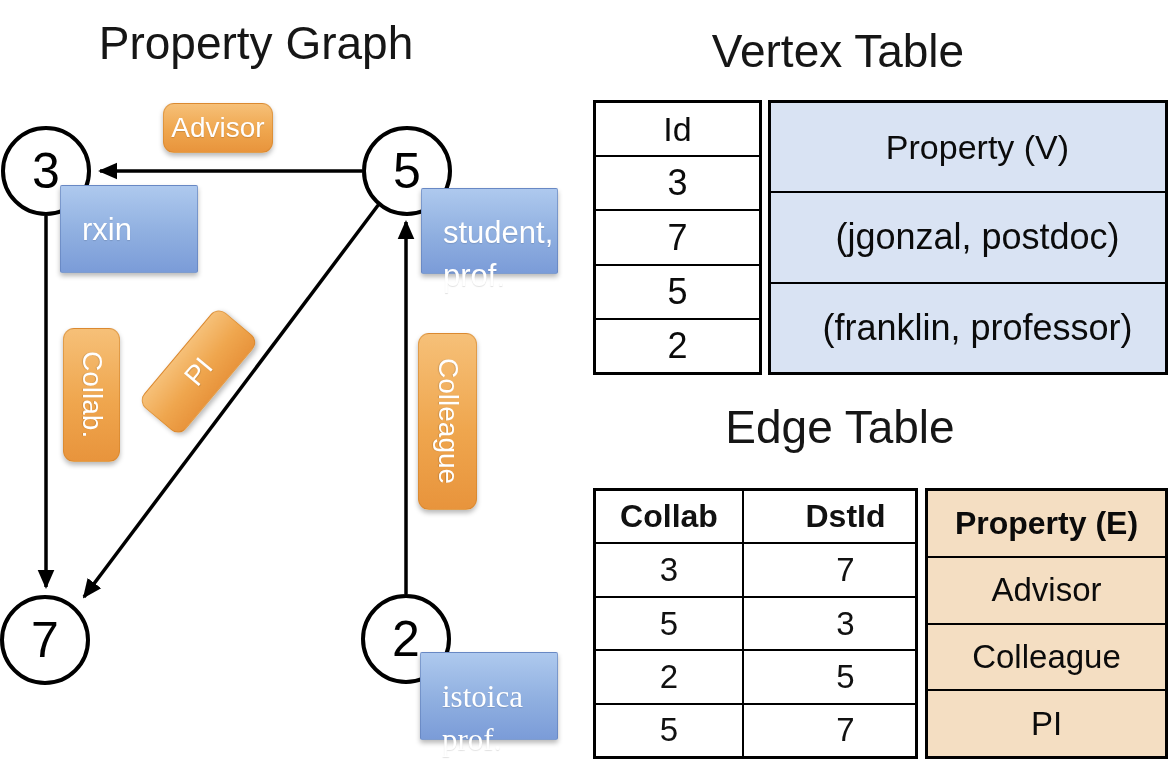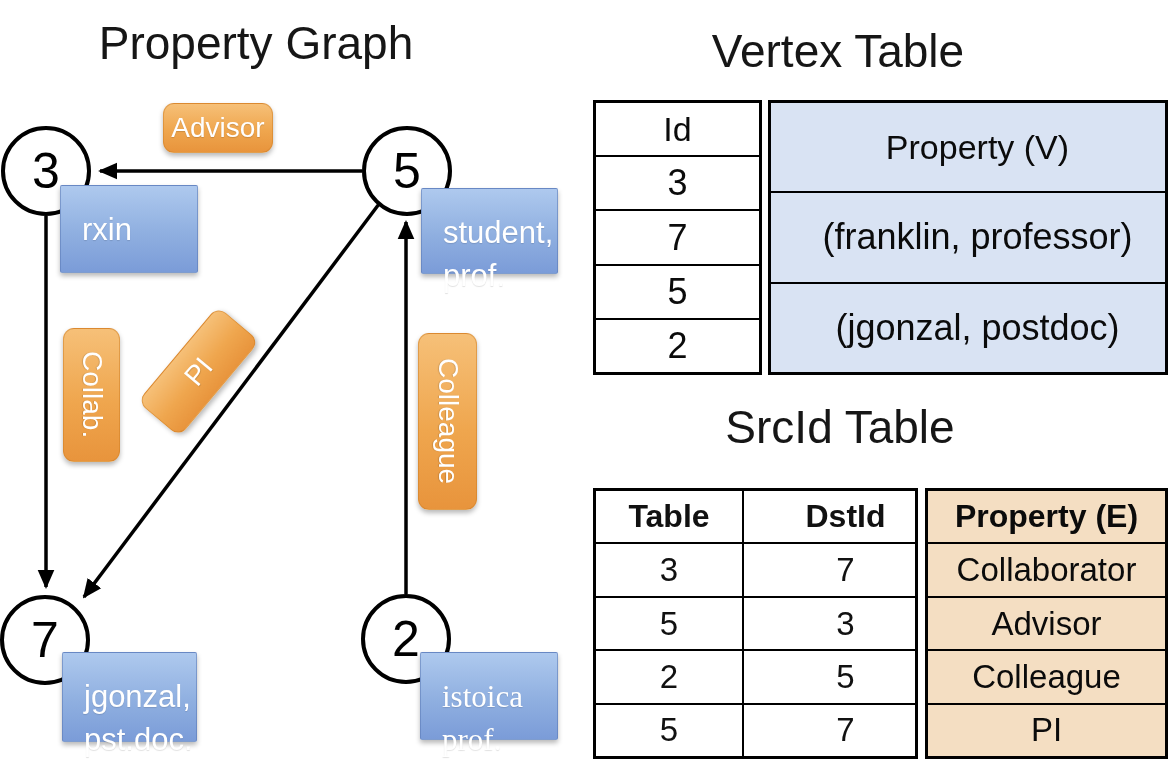--- a/index.html
+++ b/index.html
@@ -61,21 +61,21 @@
   .tcell.left{width:146px;border-right:2px solid #000;}
   .tcell.right{flex:1;padding-left:32px;}
 </style>
 </head>
 <body>
 
 <div id="stage">
 
   <div class="big-title" style="left:0;top:16px;width:512px;">Property Graph</div>
   <div class="big-title" style="left:593px;top:24px;width:490px;">Vertex Table</div>
-  <div class="big-title" style="left:593px;top:400px;width:494px;">SrcId Table</div>
+  <div class="big-title" style="left:593px;top:400px;width:494px;">Edge Table</div>
 
   <div class="vcircle" style="left:1px;top:126px;">3</div>
   <div class="vcircle" style="left:362px;top:126px;">5</div>
   <div class="vcircle" style="left:0px;top:595px;">7</div>
   <div class="vcircle" style="left:361px;top:594px;">2</div>
 
   <svg id="arrows" width="585" height="760" viewBox="0 0 585 760">
     <defs>
       <marker id="ah" viewBox="0 0 10 10" refX="9" refY="5" markerWidth="5.5" markerHeight="5.5" orient="auto" markerUnits="strokeWidth">
         <path d="M 0 0.6 L 10 5 L 0 9.4 z" fill="#000"></path>
@@ -92,45 +92,41 @@
   <div class="ebox tilted" style="left:136px;top:344px;width:125px;height:55px;">PI</div>
   <div class="ebox vertical" style="left:418px;top:333px;width:59px;height:177px;">Colleague</div>
 
   <div class="pbox" style="left:60px;top:185px;width:138px;height:88px;">
     <span>rxin</span>
   </div>
   <div class="pbox" style="left:421px;top:188px;width:137px;height:86px;">
     <span>student,</span>
     <span>prof.</span>
   </div>
-  <div class="pbox" style="left:62px;top:652px;width:135px;height:90px;">
-    <span>jgonzal,</span>
-    <span>pst.doc.</span>
-  </div>
   <div class="pbox" style="left:420px;top:652px;width:138px;height:88px;font-family:Liberation Serif, serif;">
     <span>istoica</span>
     <span>prof.</span>
   </div>
 
   <div class="tbl" style="left:593px;top:100px;width:169px;height:275px;">
     <div class="trow hdr">Id</div>
     <div class="trow">3</div>
     <div class="trow">7</div>
     <div class="trow">5</div>
     <div class="trow">2</div>
   </div>
   <div class="tbl" style="left:768px;top:100px;width:400px;height:275px;">
     <div class="trow hdr bluecell">Property (V)</div>
+    <div class="trow bluecell">(jgonzal, postdoc)</div>
     <div class="trow bluecell">(franklin, professor)</div>
-    <div class="trow bluecell">(jgonzal, postdoc)</div>
   </div>
 
   <div class="tbl" style="left:593px;top:488px;width:325px;height:271px;">
     <div class="tworow">
-      <div class="tcell left etxt hdr" style="font-weight:bold;">Table</div>
+      <div class="tcell left etxt hdr" style="font-weight:bold;">Collab</div>
       <div class="tcell right etxt hdr" style="font-weight:bold;">DstId</div>
     </div>
     <div class="tworow">
       <div class="tcell left etxt">3</div>
       <div class="tcell right etxt">7</div>
     </div>
     <div class="tworow">
       <div class="tcell left etxt">5</div>
       <div class="tcell right etxt">3</div>
     </div>
@@ -138,19 +134,18 @@
       <div class="tcell left etxt">2</div>
       <div class="tcell right etxt">5</div>
     </div>
     <div class="tworow">
       <div class="tcell left etxt">5</div>
       <div class="tcell right etxt">7</div>
     </div>
   </div>
   <div class="tbl" style="left:925px;top:488px;width:243px;height:271px;">
     <div class="trow hdr tancell etxt" style="font-weight:bold;text-align:right;">Property (E)</div>
-    <div class="trow tancell etxt">Collaborator</div>
     <div class="trow tancell etxt">Advisor</div>
     <div class="trow tancell etxt">Colleague</div>
     <div class="trow tancell etxt">PI</div>
   </div>
 
 </div>
 
 </body></html>

